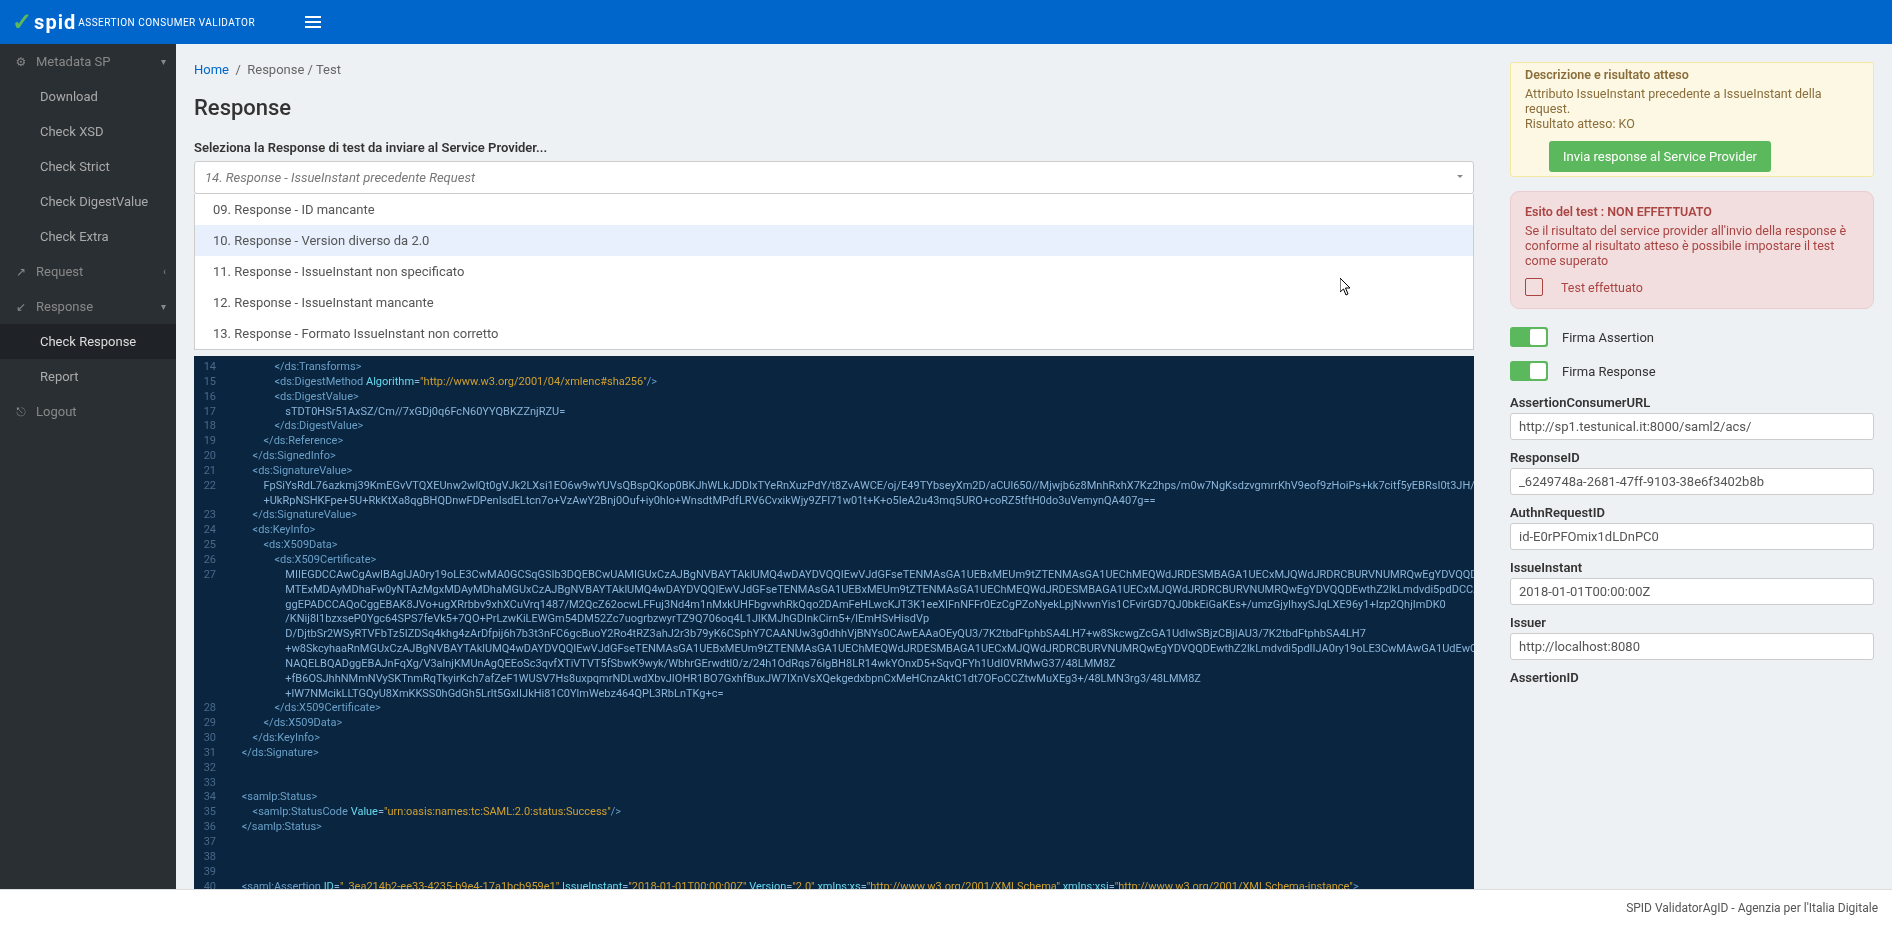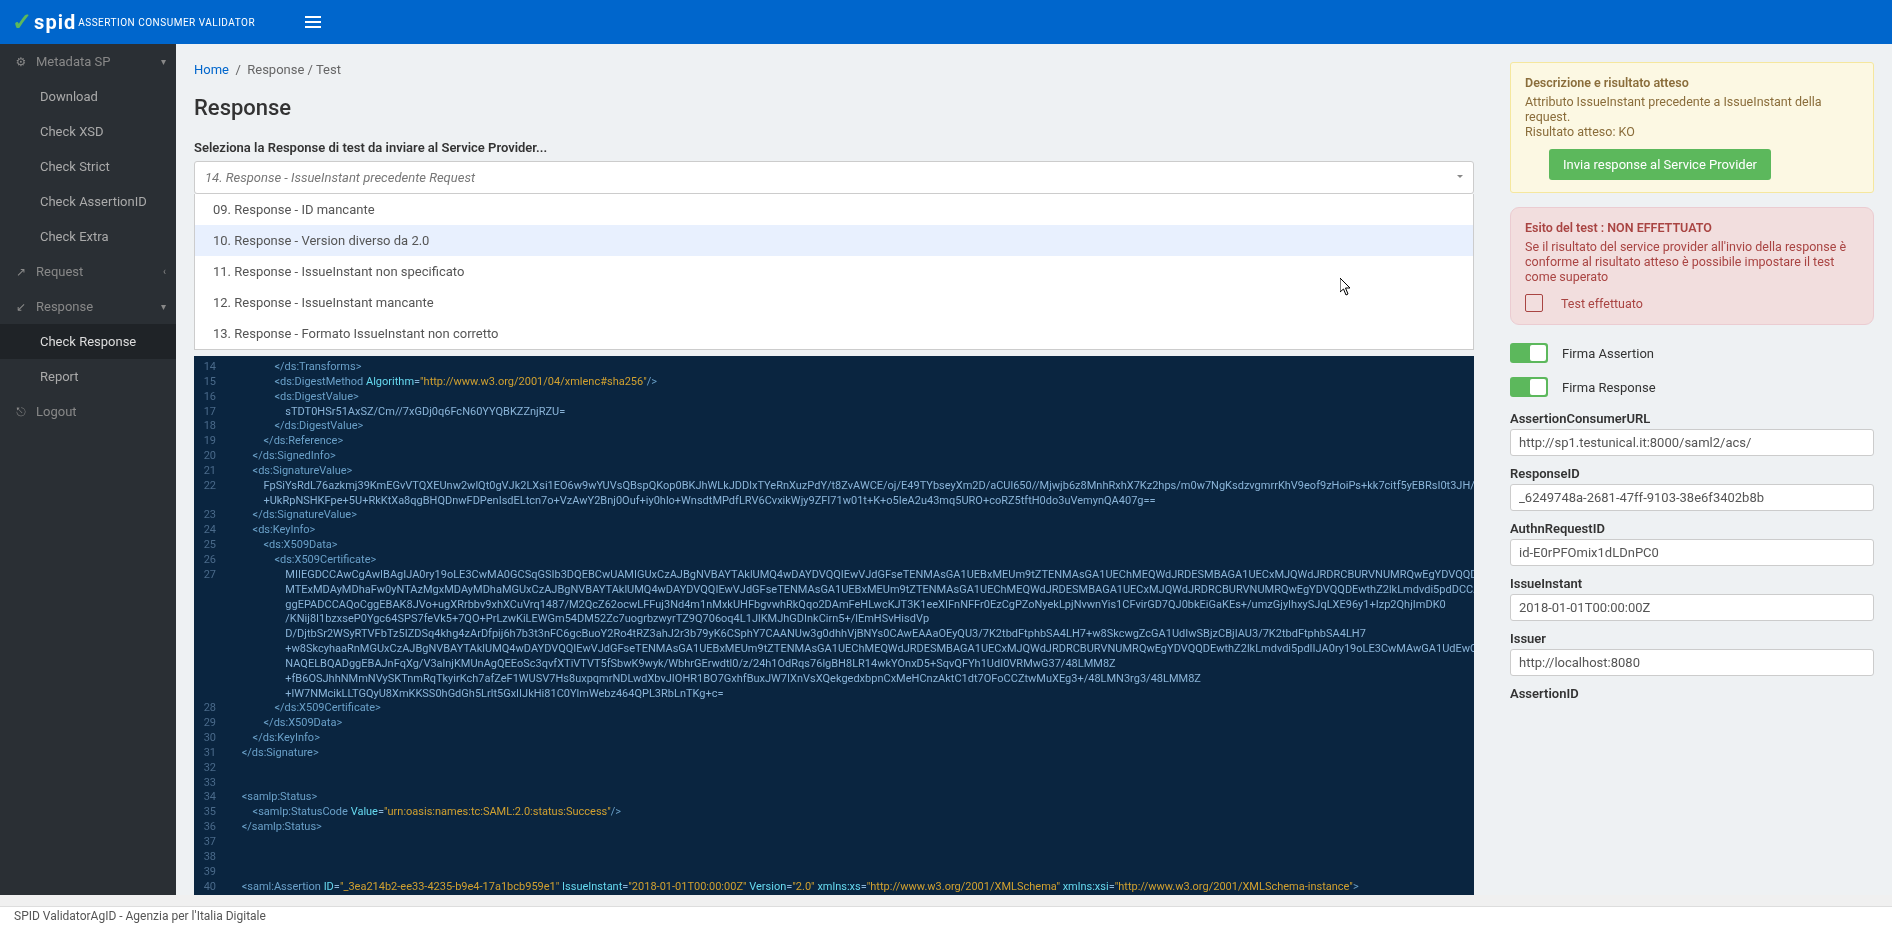--- a/index.html
+++ b/index.html
@@ -42,36 +42,36 @@
 .code-area { margin-top: 162px; flex: 1; background: #0a2540; color: #8ab4d8; font-family: Consolas, monospace; font-size: 11px; overflow: auto; padding: 4px 0; white-space: pre; line-height: 1.35; }
 .code-line { display: flex; }
 .lineno { width: 34px; text-align: right; color: #4a6a8a; padding-right: 12px; flex-shrink: 0; user-select: none; }
 .code-txt { flex: 1; }
 .tag-punc { color: #6aa0c8; }
 .tag-name { color: #6aa0c8; }
 .attr-name { color: #66d9ef; }
 .attr-val { color: #d0a030; }
 
 .right-panel { width: 400px; padding: 18px; overflow-y: auto; }
-.info-box { background: #fcf8e3; border: 1px solid #f5e79e; border-radius: 3px; padding: 12px 14px; font-size: 12.5px; color: #8a6d3b; margin-bottom: 14px; }
+.info-box { background: #fcf8e3; border: 1px solid #f5e79e; border-radius: 3px; padding: 4px 14px; font-size: 12.5px; color: #8a6d3b; margin-bottom: 14px; }
 .info-box .title { font-weight: 600; margin-bottom: 4px; }
 .btn-green { background: #5cb85c; color: white; border: none; padding: 8px 14px; font-size: 13px; border-radius: 3px; cursor: pointer; margin-top: 10px; margin-left: 24px; }
 .result-box { background: #f2dede; border: 1px solid #ebccd1; border-radius: 9px; padding: 12px 14px; font-size: 12.5px; color: #a94442; margin-bottom: 18px; }
 .result-box .title { font-weight: 600; margin-bottom: 4px; }
 .checkbox-row { display: flex; align-items: center; margin-top: 10px; }
 .checkbox-row .box { width: 18px; height: 18px; border: 1px solid #a94442; border-radius: 2px; margin-right: 18px; cursor: pointer; }
 .toggle-row { display: flex; align-items: center; margin-bottom: 14px; }
 .toggle { width: 38px; height: 20px; background: #5cb85c; border-radius: 3px; position: relative; margin-right: 14px; cursor: pointer; }
 .toggle .knob { position: absolute; right: 2px; top: 2px; width: 16px; height: 16px; background: white; border-radius: 2px; }
 .toggle-label { font-size: 13px; color: #333; }
 .field-group { margin-bottom: 10px; }
 .field-label { font-size: 13px; font-weight: 600; color: #333; margin-bottom: 3px; display: block; }
 .field-input { width: 100%; padding: 5px 8px; border: 1px solid #ccc; border-radius: 3px; font-size: 13px; color: #555; }
 
-.footer { height: 19px; background: white; border-top: 1px solid #ddd; display: flex; justify-content: flex-start; align-items: center; padding: 0 14px; font-size: 12px; color: #555; position: absolute; bottom: 0; left: 0; right: 0; }
+.footer { height: 36px; background: white; border-top: 1px solid #ddd; display: flex; justify-content: flex-end; align-items: center; padding: 0 14px; font-size: 12px; color: #555; position: absolute; bottom: 0; left: 0; right: 0; }
 
 .cursor { position: absolute; left: 1340px; top: 278px; pointer-events: none; z-index: 50; font-size: 16px; color: black; }
 </style>
 </head>
 <body>
 
 <div class="header">
   <div class="logo">
     <span class="check">✓</span>
     <span class="text">spid</span>
@@ -94,21 +94,21 @@
     <div class="item sub">
         <span>Download</span>
       </div>
     <div class="item sub">
         <span>Check XSD</span>
       </div>
     <div class="item sub">
         <span>Check Strict</span>
       </div>
     <div class="item sub">
-        <span>Check AssertionID</span>
+        <span>Check DigestValue</span>
       </div>
     <div class="item sub">
         <span>Check Extra</span>
       </div>
     <div class="item top">
       <span class="icon">↗</span>
       <span>Request</span>
       <span class="chev">‹</span>
     </div>
     <div class="item top">

